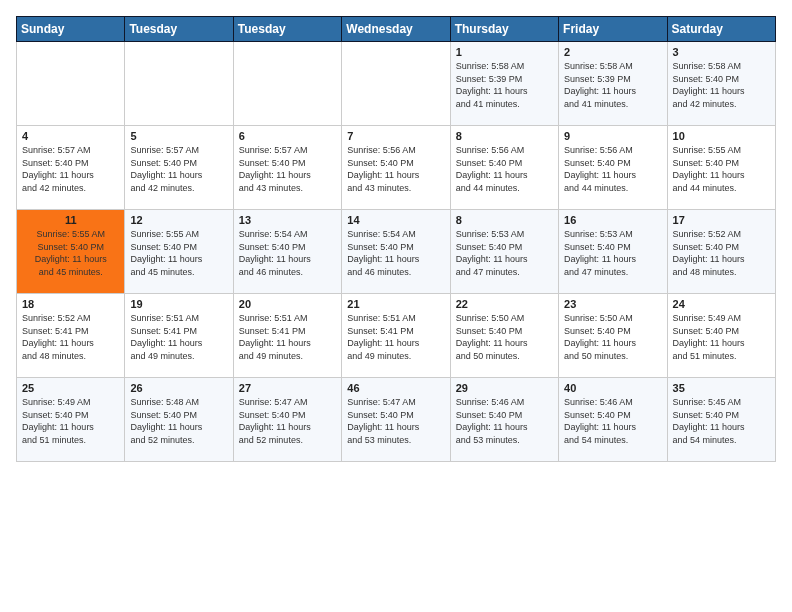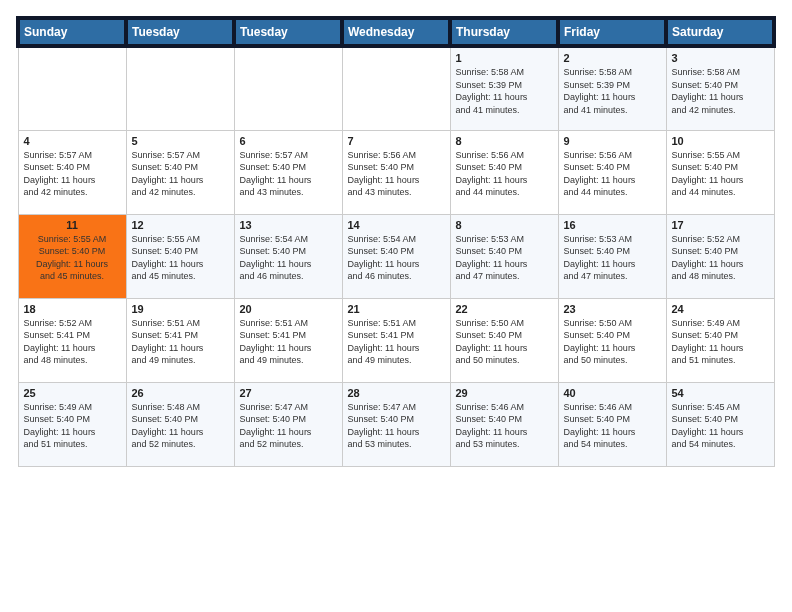--- a/index.html
+++ b/index.html
@@ -43,21 +43,21 @@
       border-collapse: collapse;
       table-layout: fixed;
     }
     .calendar th {
       background-color: #2e6da4;
       color: white;
       padding: 5px 4px;
       text-align: left;
       font-size: 12px;
       font-weight: bold;
-      border: 4px solid #0f172a;
+      border: 1px solid #0f172a;
     }
     .calendar td {
       border: 1px solid #ccc;
       vertical-align: top;
       padding: 4px 5px;
       font-size: 9.5px;
       color: #333;
       background: #fff;
       height: 84px;
     }
@@ -297,42 +297,42 @@
 and 52 minutes.</div>
           </td>
           <td style="background-color: rgb(245, 248, 252);">
             <span class="day-number">27</span>
             <div class="day-info" style="white-space: pre-line;">Sunrise: 5:47 AM
 Sunset: 5:40 PM
 Daylight: 11 hours
 and 52 minutes.</div>
           </td>
           <td style="background-color: rgb(245, 248, 252);">
-            <span class="day-number">28</span>
+            <span class="day-number">46</span>
             <div class="day-info" style="white-space: pre-line;">Sunrise: 5:47 AM
 Sunset: 5:40 PM
 Daylight: 11 hours
 and 53 minutes.</div>
           </td>
           <td style="background-color: rgb(245, 248, 252);">
             <span class="day-number">29</span>
             <div class="day-info" style="white-space: pre-line;">Sunrise: 5:46 AM
 Sunset: 5:40 PM
 Daylight: 11 hours
 and 53 minutes.</div>
           </td>
           <td style="background-color: rgb(245, 248, 252);">
             <span class="day-number">40</span>
             <div class="day-info" style="white-space: pre-line;">Sunrise: 5:46 AM
 Sunset: 5:40 PM
 Daylight: 11 hours
 and 54 minutes.</div>
           </td>
           <td style="background-color: rgb(245, 248, 252);">
-            <span class="day-number">54</span>
+            <span class="day-number">35</span>
             <div class="day-info" style="white-space: pre-line;">Sunrise: 5:45 AM
 Sunset: 5:40 PM
 Daylight: 11 hours
 and 54 minutes.</div>
           </td>
         </tr>
       </tbody>
   </table>
 </div>
 

